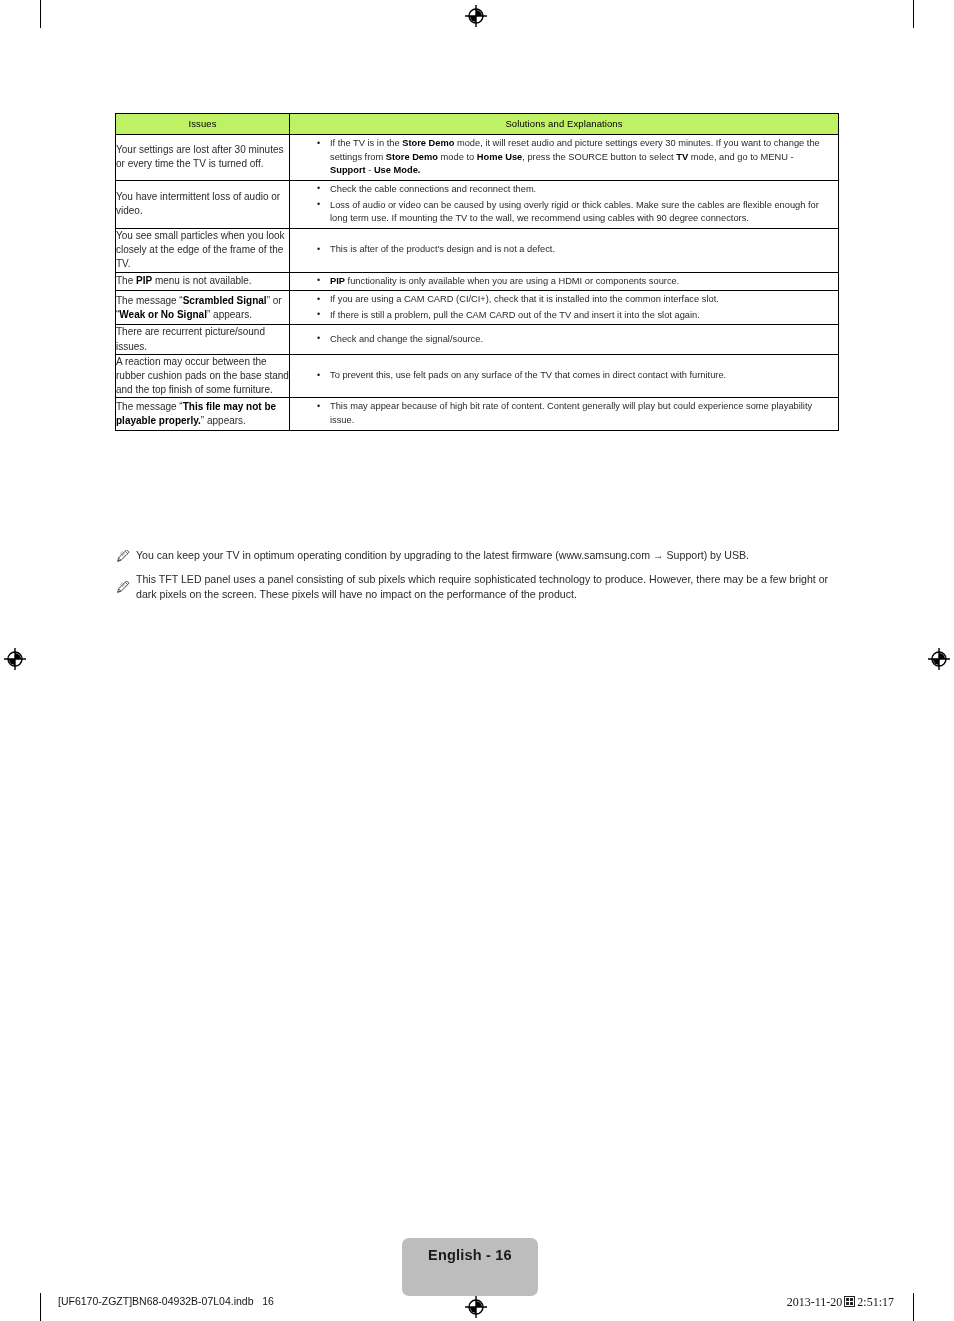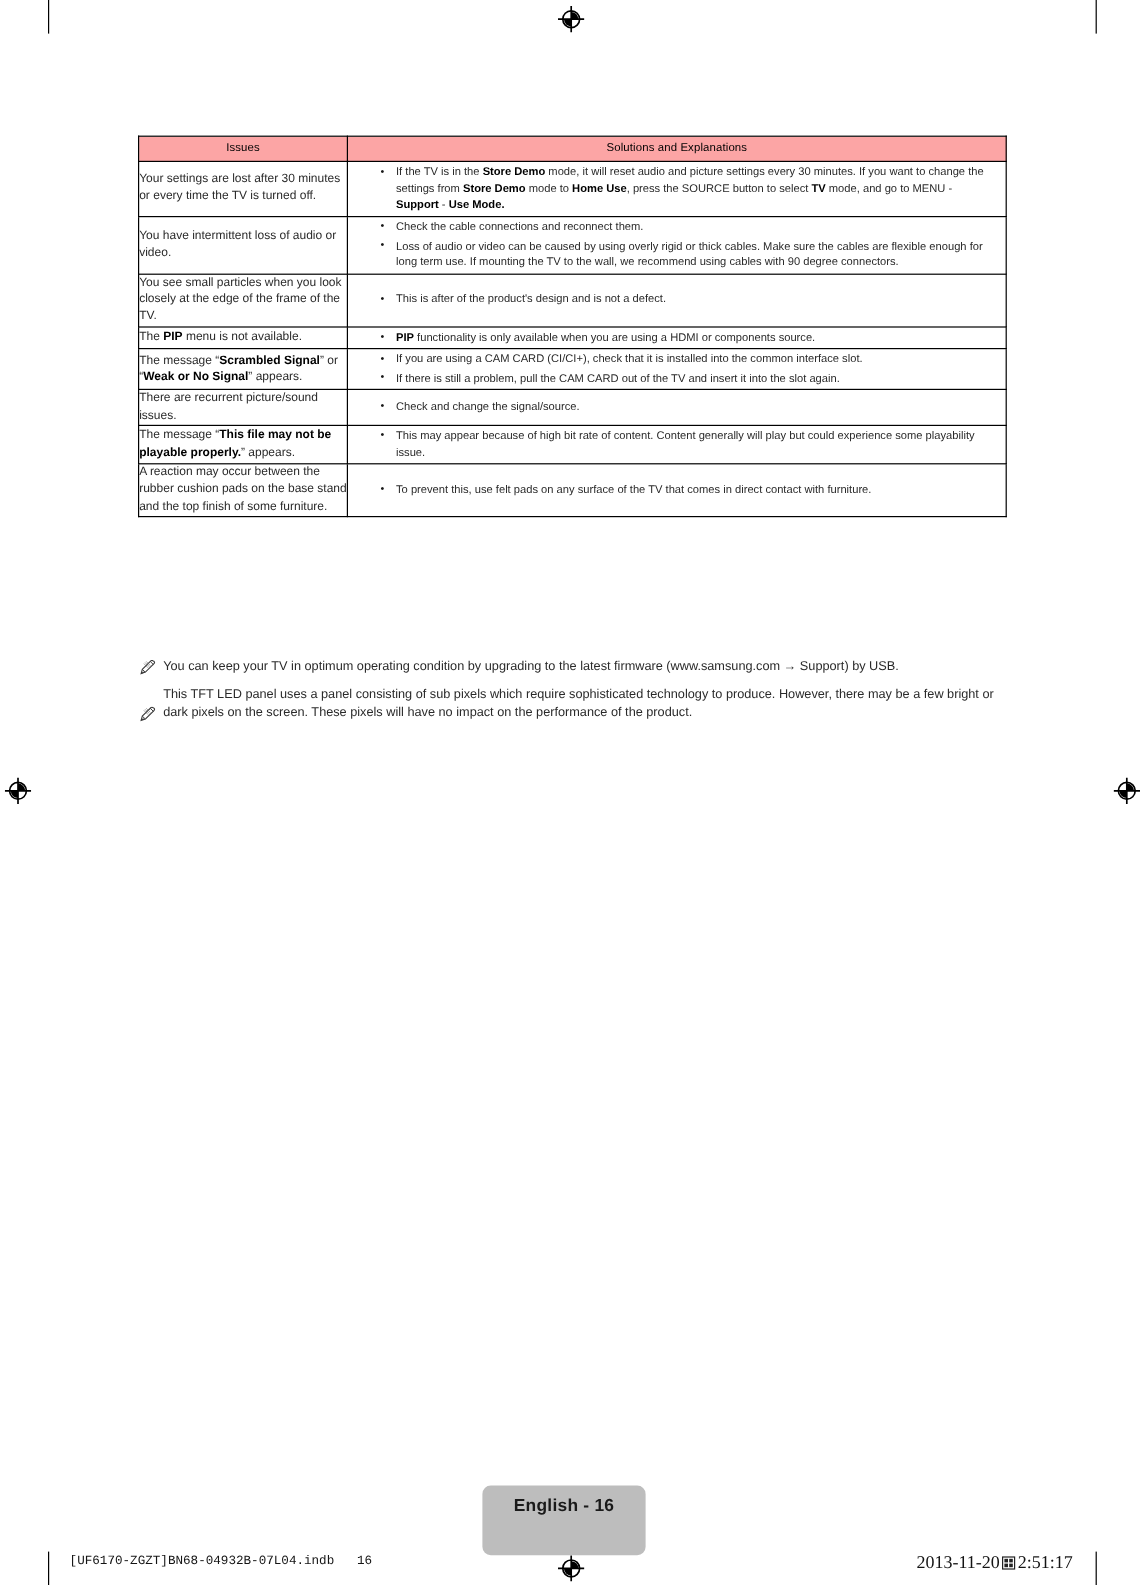--- a/index.html
+++ b/index.html
@@ -41,21 +41,21 @@
     border-collapse: collapse;
     table-layout: fixed;
   }
   table.tshoot th,
   table.tshoot td {
     border: 1px solid #000;
     vertical-align: middle;
     padding: 0;
   }
   table.tshoot thead th {
-    background: #fca5a5;
+    background: #bef264;
     font-size: 9.5px;
     font-weight: normal;
     text-align: center;
     height: 20px;
     line-height: 20px;
     letter-spacing: .1px;
   }
   col.c-issue { width: 174px; }
   col.c-sol   { width: 549px; }
 
@@ -95,21 +95,21 @@
 
   
   .notes {
     position: absolute;
     left: 115px;
     top: 548px;
     width: 726px;
   }
   .note-row {
     display: flex;
-    align-items: flex-end;
+    align-items: center;
     margin-bottom: 9px;
   }
   .note-icon {
     flex: 0 0 auto;
     width: 19px;
     padding-top: 2px;
     line-height: 0;
   }
   .note-text {
     flex: 1 1 auto;
@@ -135,31 +135,31 @@
     margin-top: 9px;
     font-size: 14.5px;
     font-weight: bold;
     color: #1a1a1a;
     letter-spacing: .2px;
   }
   .foot-left {
     position: absolute;
     left: 58px;
     top: 1295px;
-    font-family: Liberation Mono, monospace;
+    font-family: Liberation Sans, sans-serif;
     font-size: 10.5px;
     color: #141414;
     white-space: pre;
   }
   .foot-right {
     position: absolute;
     right: 60px;
     top: 1295px;
     font-family: "Liberation Serif", serif;
-    font-size: 15px;
+    font-size: 12px;
     color: #141414;
     white-space: pre;
   }
   .tofu {
     display: inline-block;
     width: 9px;
     height: 9px;
     border: 1px solid #222;
     background:
       linear-gradient(#222,#222) 1px 1px/3px 3px no-repeat,
@@ -268,32 +268,32 @@
         </tr>
         <tr>
           <td class="issue">There are recurrent picture/sound issues.</td>
           <td class="sol">
             <ul class="bullets">
               <li>Check and change the signal/source.</li>
             </ul>
           </td>
         </tr>
         <tr>
+          <td class="issue">A reaction may occur between the rubber cushion pads on the base stand and the top finish of some furniture.</td>
+          <td class="sol">
+            <ul class="bullets">
+              <li>To prevent this, use felt pads on any surface of the TV that comes in direct contact with furniture.</li>
+            </ul>
+          </td>
+        </tr>
+        <tr>
           <td class="issue">The message “<b>This file may not be playable properly.</b>” appears.</td>
           <td class="sol">
             <ul class="bullets">
               <li>This may appear because of high bit rate of content. Content generally will play but could experience some playability issue.</li>
-            </ul>
-          </td>
-        </tr>
-        <tr>
-          <td class="issue">A reaction may occur between the rubber cushion pads on the base stand and the top finish of some furniture.</td>
-          <td class="sol">
-            <ul class="bullets">
-              <li>To prevent this, use felt pads on any surface of the TV that comes in direct contact with furniture.</li>
             </ul>
           </td>
         </tr>
       </tbody>
   </table>
 </div>
 
 <div class="notes">
     <div class="note-row">
       <div class="note-icon"><svg width="15" height="13" viewBox="0 0 15 13" aria-hidden="true">

